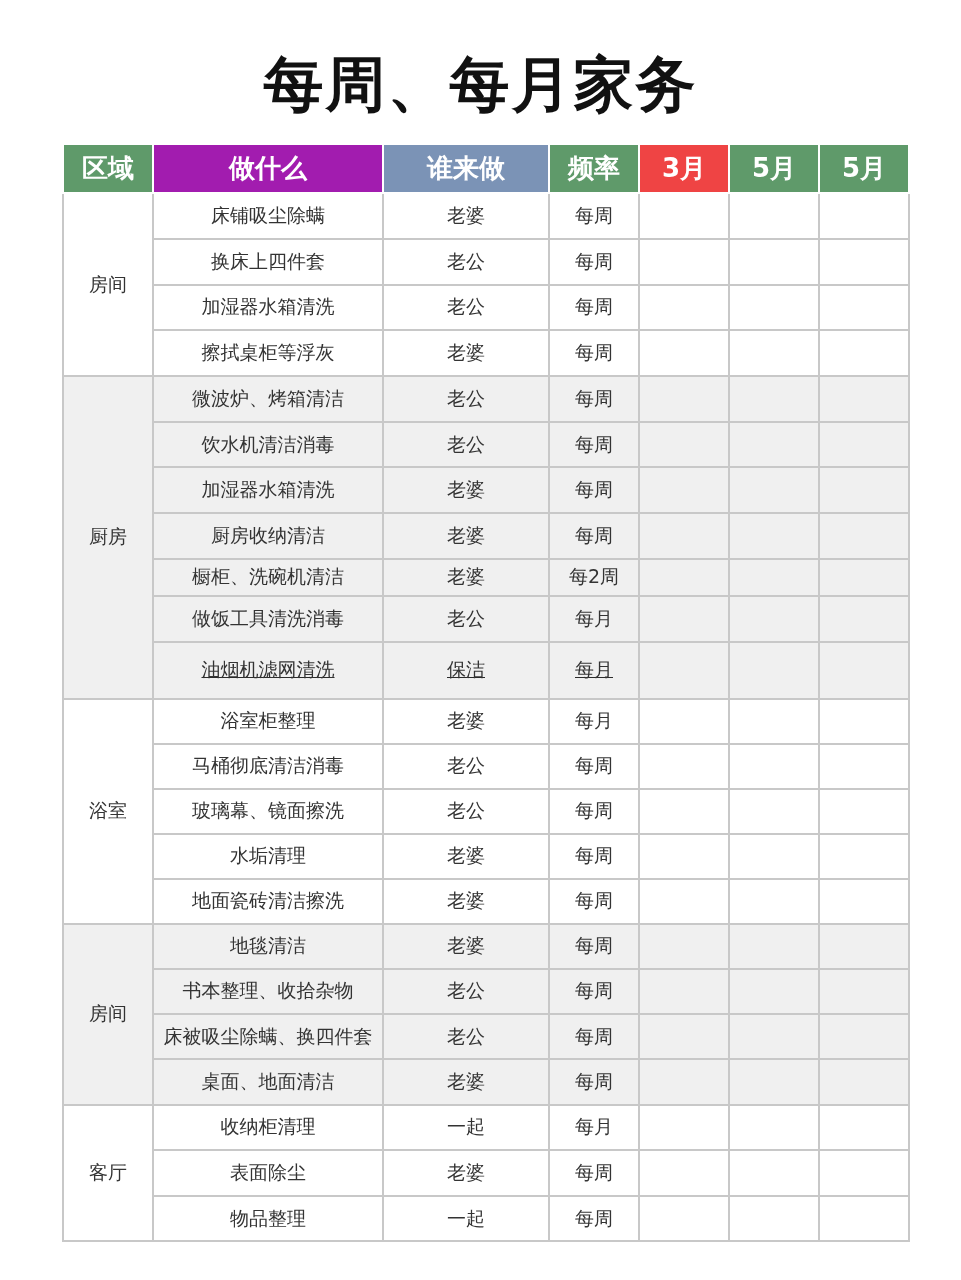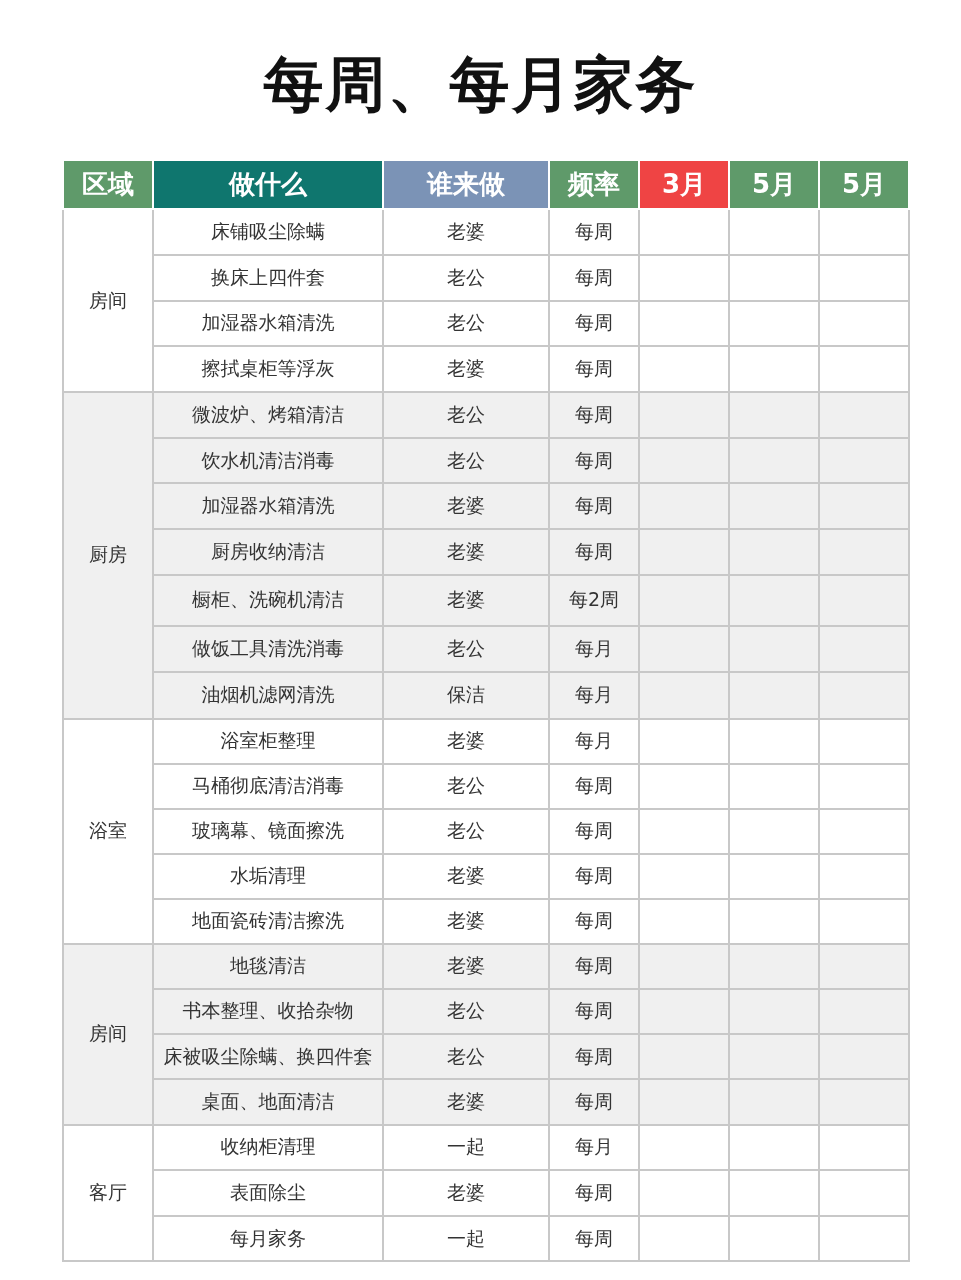--- a/index.html
+++ b/index.html
@@ -1,20 +1,20 @@
 <!DOCTYPE html>
 <html><head>
 <meta charset="utf-8">
 <style>
   html, body { margin: 0; padding: 0; background: #ffffff; }
   body { width: 961px; height: 1280px; position: relative; overflow: hidden;
          font-family: "DejaVu Sans", "Liberation Sans", sans-serif; color: #2b2b2b; }
   .title { position: absolute; left: 0; top: 40px; width: 961px; text-align: center;
            font-size: 60px; font-weight: bold; color: #111; letter-spacing: 2px; line-height: 90px; font-family: Liberation Serif, serif; }
-  table.chores { position: absolute; left: 62px; top: 159px; border-collapse: collapse;
+  table.chores { position: absolute; left: 62px; top: 143px; border-collapse: collapse;
                  table-layout: fixed; width: 846px; padding-left: 14px; }
   table.chores th, table.chores td { border: 2px solid #c8c8c8; padding: 0; text-align: center;
                  vertical-align: middle; overflow: hidden; white-space: nowrap; }
   table.chores th { height: 47px; color: #ffffff; font-size: 26px; font-weight: bold; border-color: #ffffff; }
   table.chores td { font-size: 19px; color: #333; }
   td.area { font-size: 25px; color: #222; }
   tr.shade td { background: #f0f0f0; }
   tr.plain td { background: #ffffff; }
 </style>
 </head>
@@ -28,21 +28,21 @@
       <col style="width:230px">
       <col style="width:166px">
     <col style="width:90px">
       <col style="width:90px">
       <col style="width:90px">
       <col style="width:90px">
   </colgroup>
   <thead>
     <tr>
       <th style="background:#5f9a6a">区域</th>
-      <th style="background:#0f766e">做什么</th>
+      <th style="background:#a21caf">做什么</th>
       <th style="background:#7b93b6">谁来做</th>
       <th style="background:#5f9a6a">频率</th>
       <th style="background:#ef4444">3月</th>
       <th style="background:#5f9a6a">5月</th>
       <th style="background:#5f9a6a">5月</th>
     </tr>
   </thead>
   <tbody id="chores-body">
       <tr class="plain" style="height: 45.75px;">
         <td class="area" rowspan="4">房间</td>
@@ -103,37 +103,37 @@
         <td></td>
       </tr>
       <tr class="shade" style="height: 45.7143px;">
         <td>厨房收纳清洁</td>
         <td>老婆</td>
         <td>每周</td>
         <td></td>
         <td></td>
         <td></td>
       </tr>
-      <tr class="shade" style="height: 51px;">
+      <tr class="shade" style="height: 37px;">
         <td>橱柜、洗碗机清洁</td>
         <td>老婆</td>
         <td>每2周</td>
         <td></td>
         <td></td>
         <td></td>
       </tr>
       <tr class="shade" style="height: 45.7143px;">
         <td>做饭工具清洗消毒</td>
         <td>老公</td>
         <td>每月</td>
         <td></td>
         <td></td>
         <td></td>
       </tr>
-      <tr class="shade" style="height: 47px;">
+      <tr class="shade" style="height: 57px; text-decoration: underline;">
         <td>油烟机滤网清洗</td>
         <td>保洁</td>
         <td>每月</td>
         <td></td>
         <td></td>
         <td></td>
       </tr>
       <tr class="plain" style="height: 45px;">
         <td class="area" rowspan="5">浴室</td>
         <td>浴室柜整理</td>
@@ -219,21 +219,21 @@
       </tr>
       <tr class="plain" style="height: 45.6667px;">
         <td>表面除尘</td>
         <td>老婆</td>
         <td>每周</td>
         <td></td>
         <td></td>
         <td></td>
       </tr>
       <tr class="plain" style="height: 45.6667px;">
-        <td>每月家务</td>
+        <td>物品整理</td>
         <td>一起</td>
         <td>每周</td>
         <td></td>
         <td></td>
         <td></td>
       </tr>
     </tbody>
 </table>
 
 </body></html>

